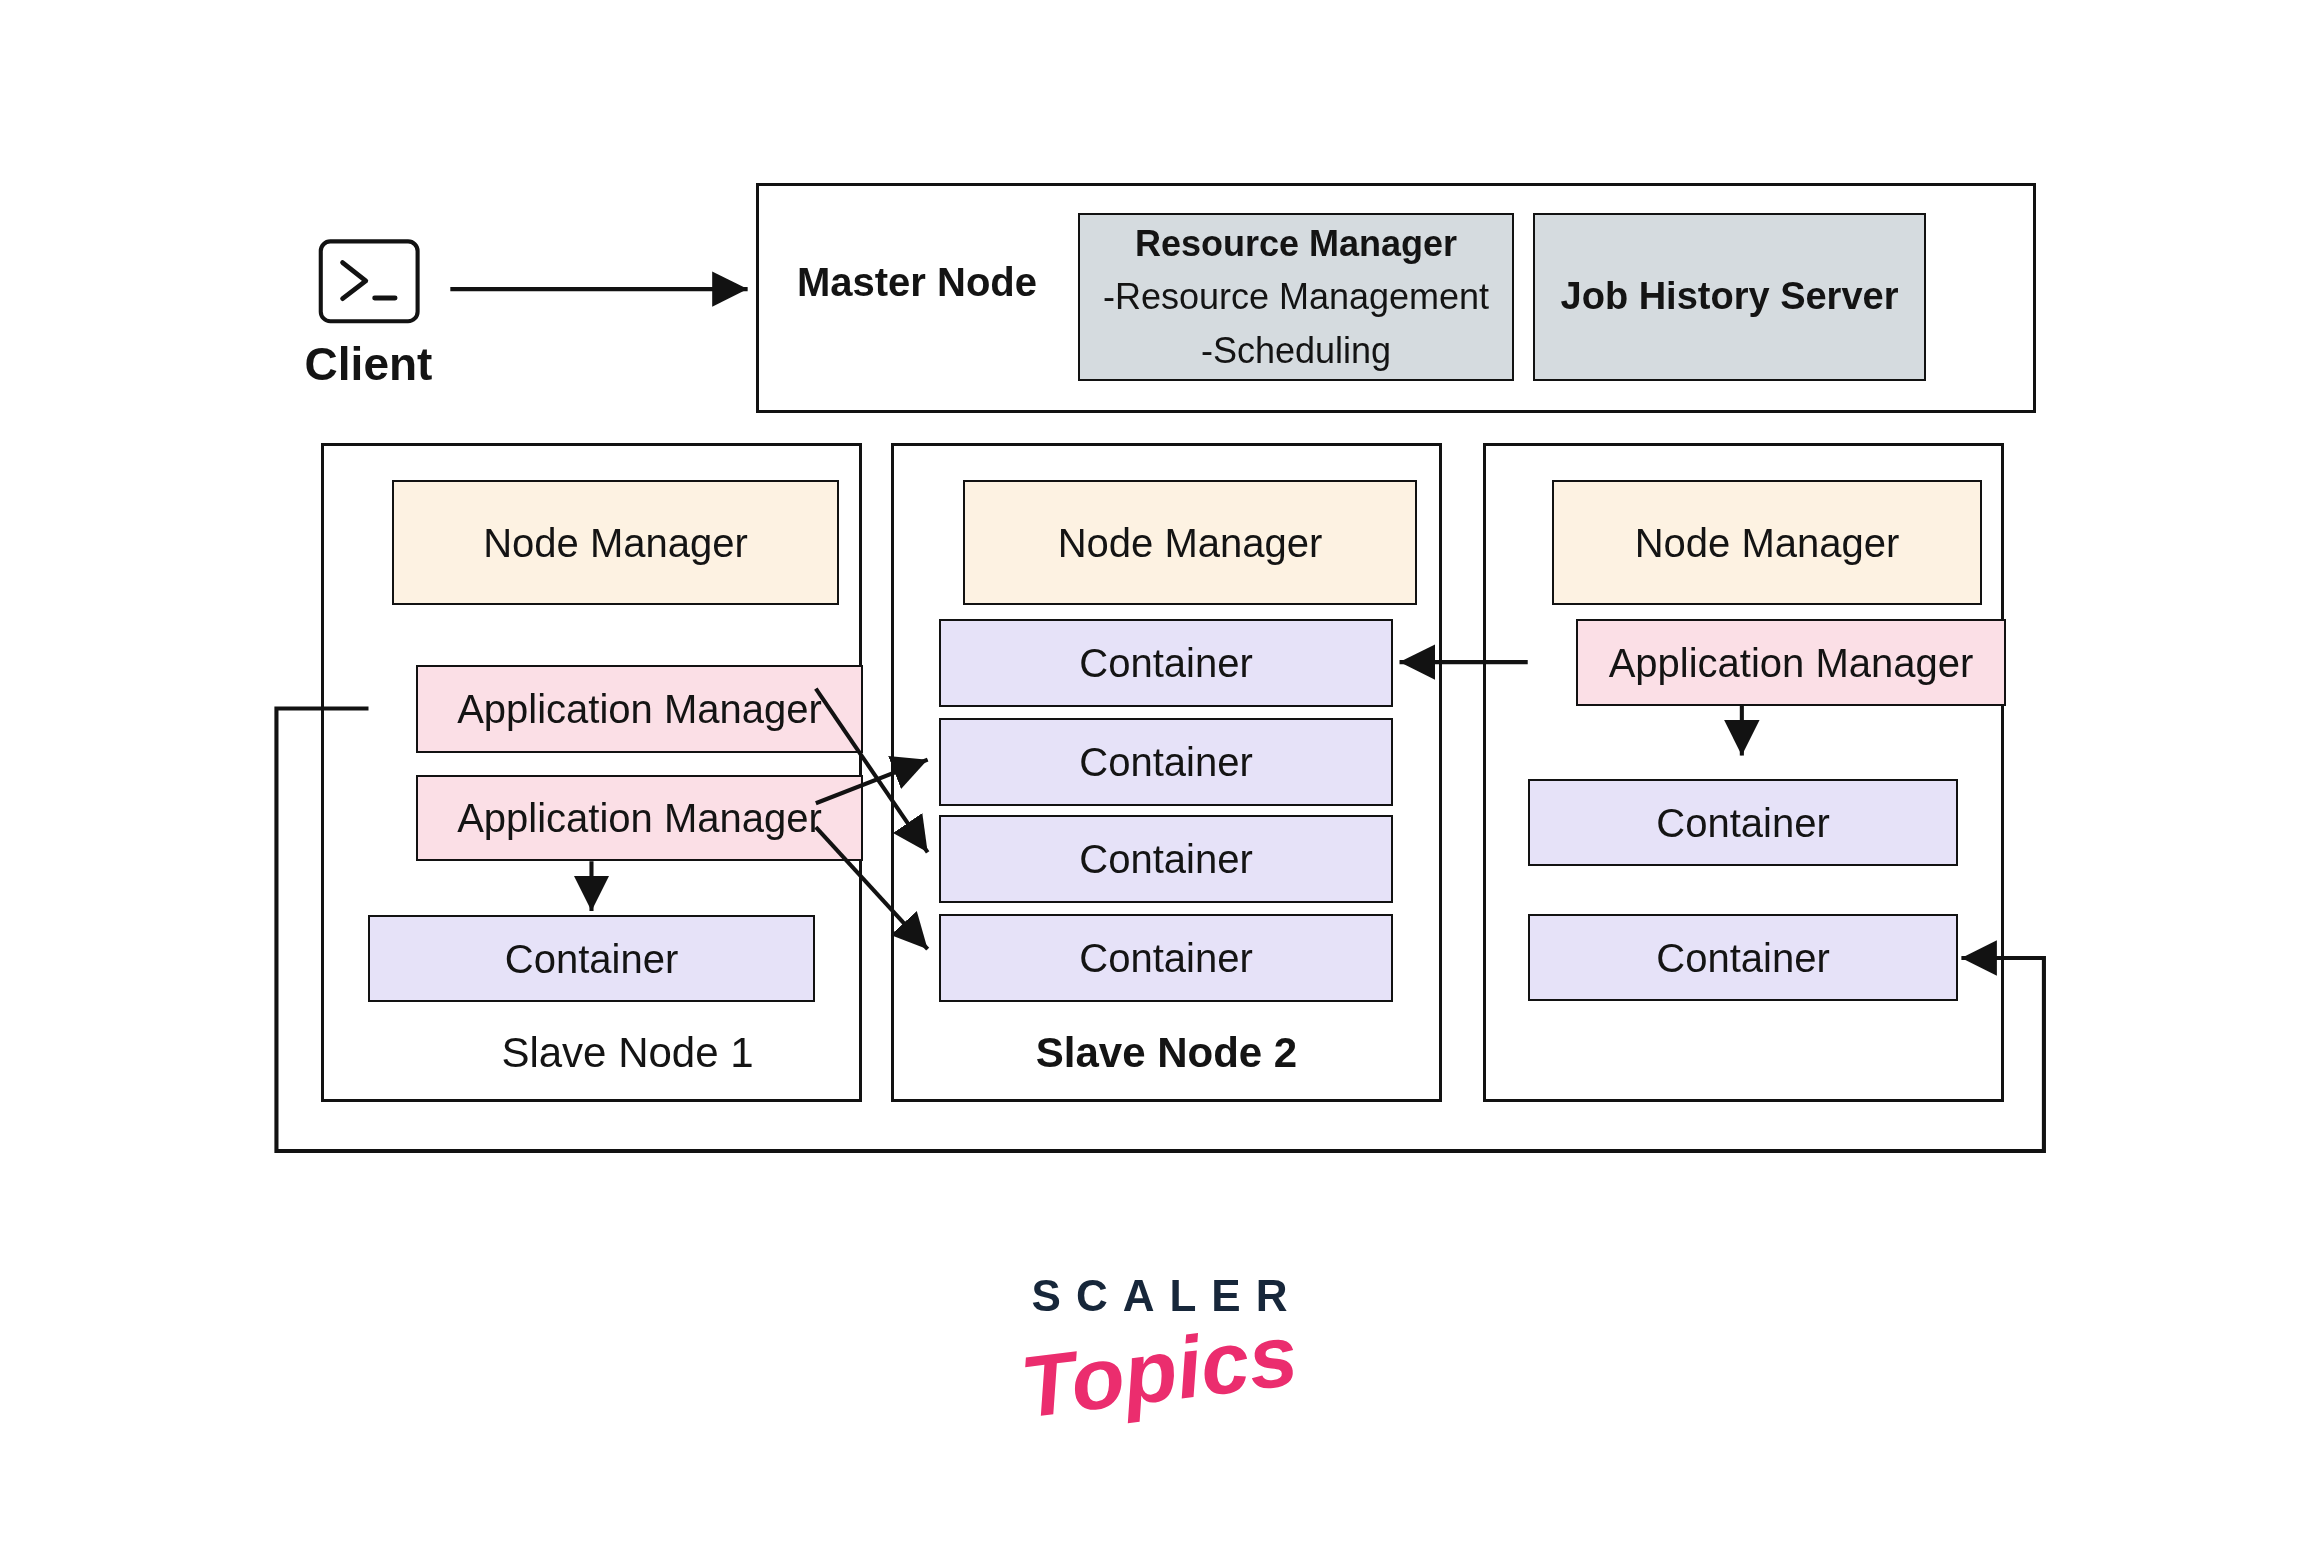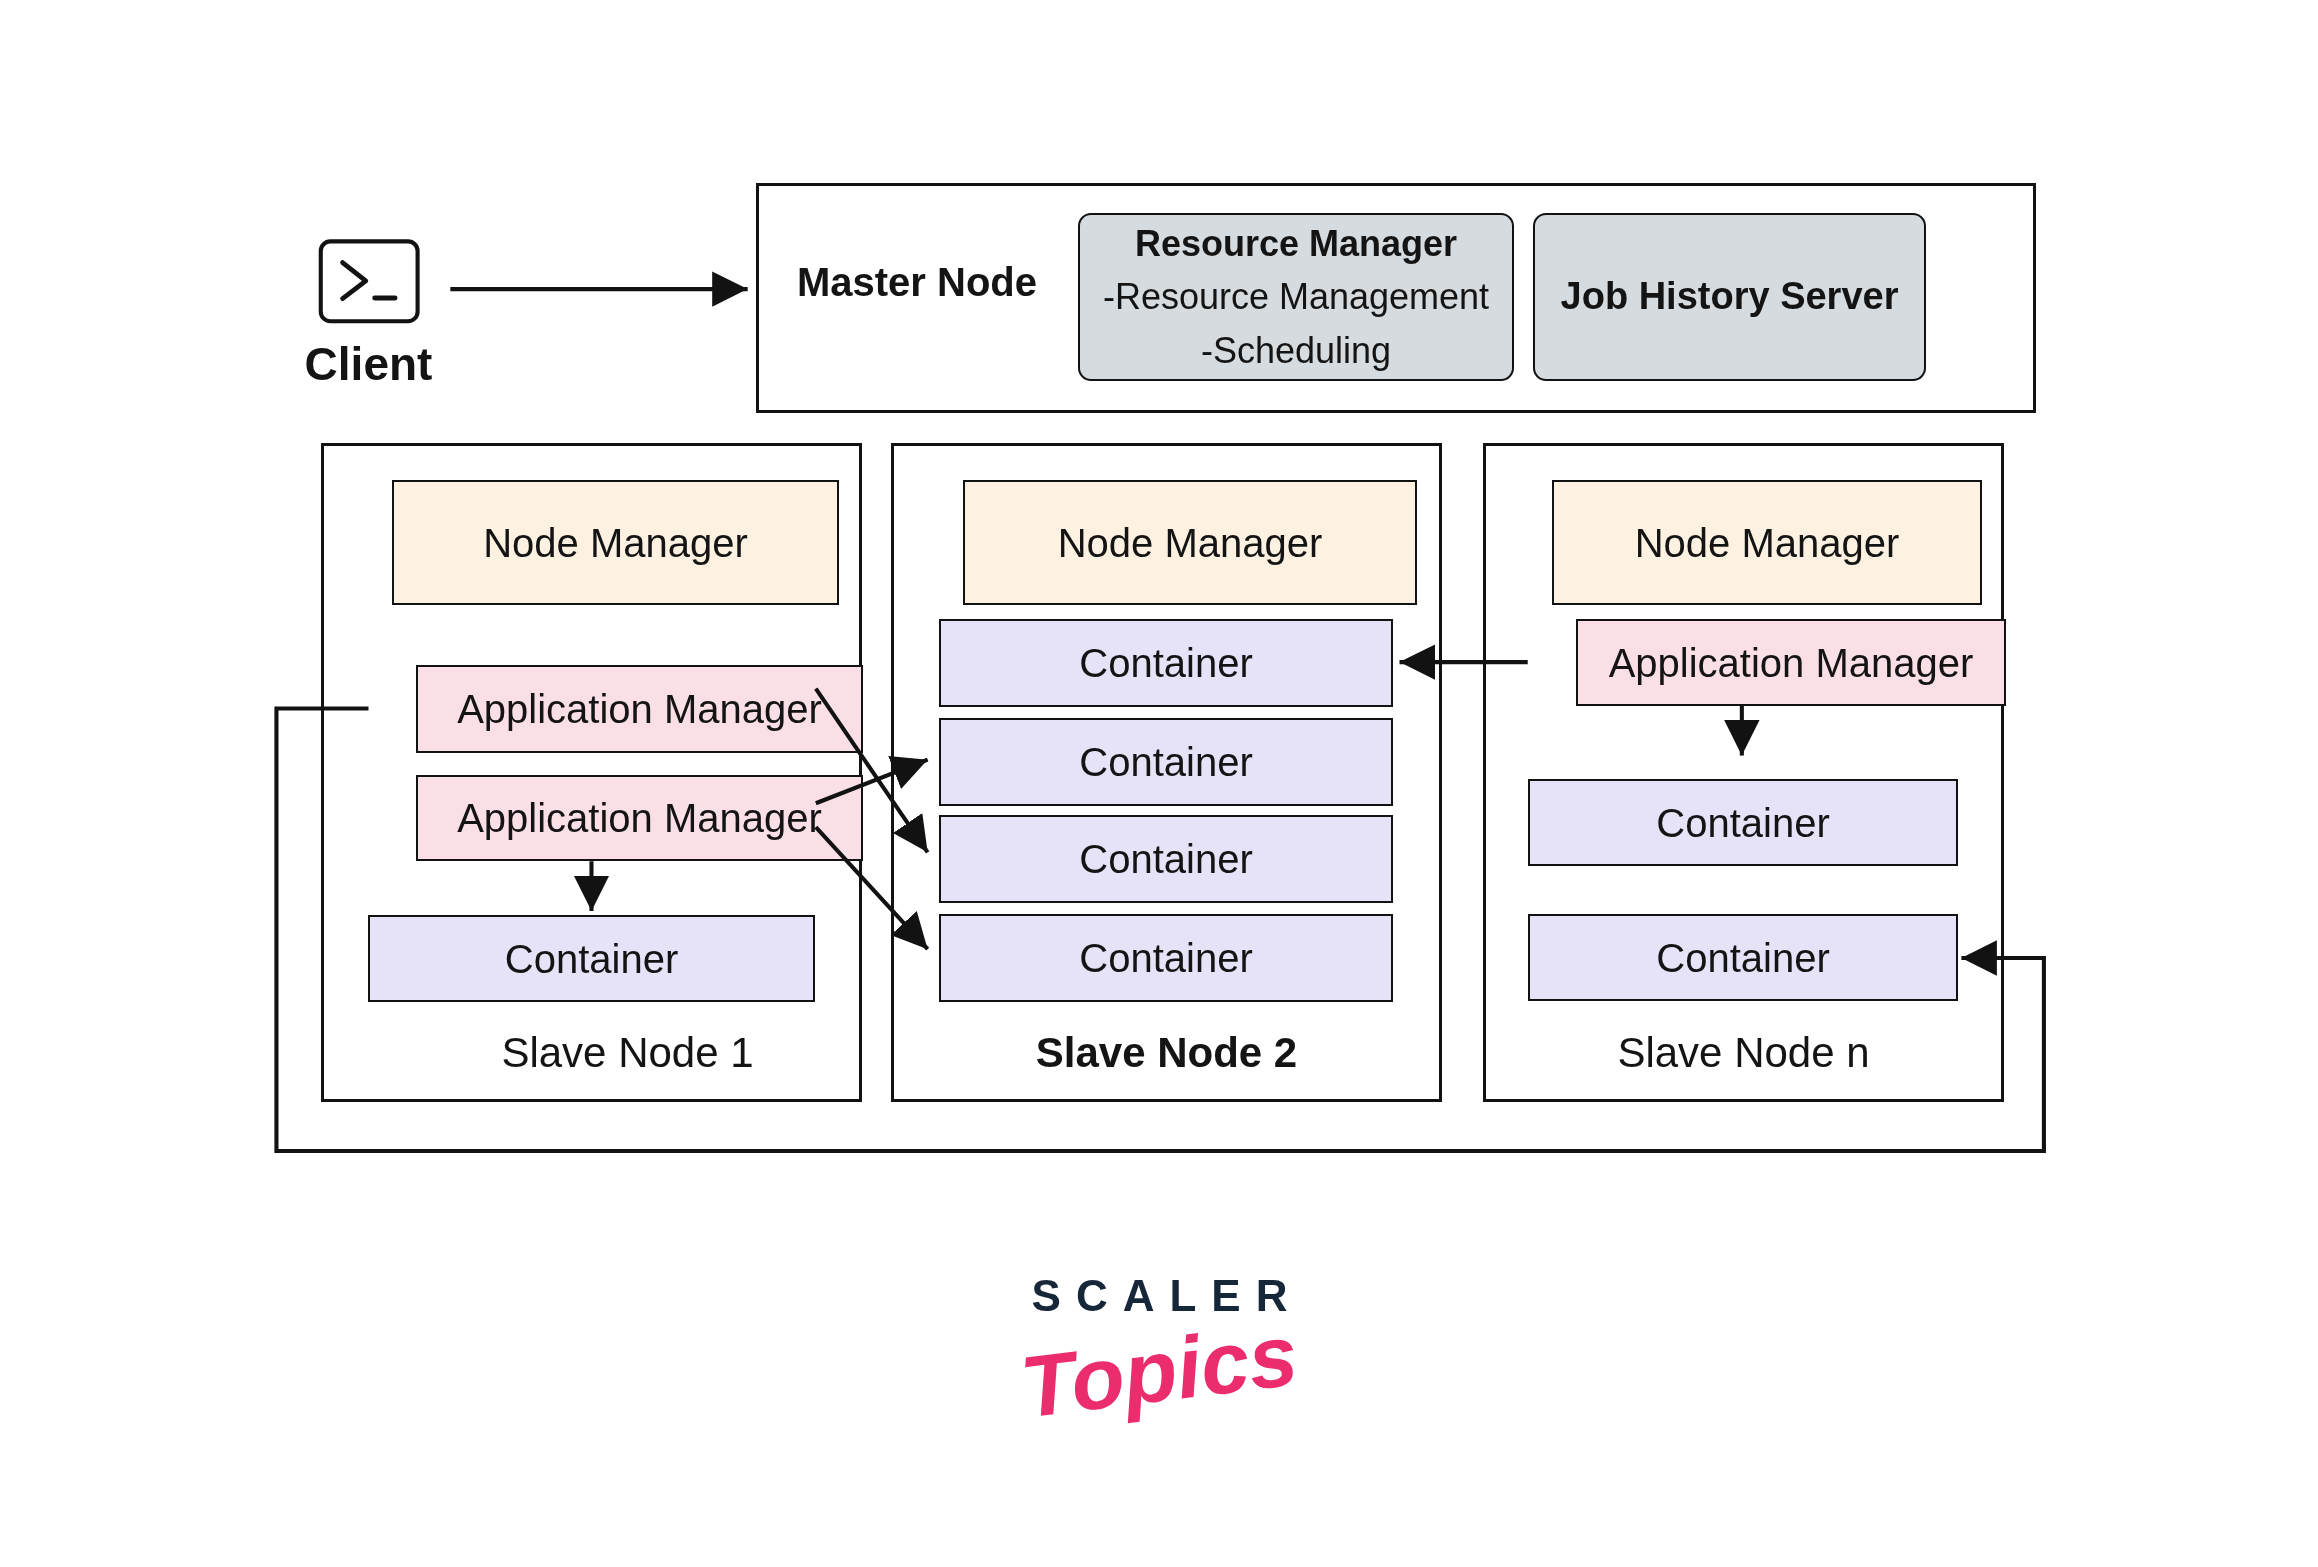--- a/index.html
+++ b/index.html
@@ -9,21 +9,21 @@
   }
   .box{
     position:absolute;box-sizing:border-box;border:2.7px solid #121212;
     display:flex;align-items:center;justify-content:center;text-align:center;
     font-size:40px;line-height:1.15;
   }
   .outer{border-width:3.4px;background:#ffffff;}
   .nm{background:var(--node-manager-fill,#fdf2e2);margin-left:24px;}
   .am{background:var(--app-manager-fill,#fbdfe6);margin-left:48px;}
   .ct{background:var(--container-fill,#e6e2f8);}
-  .gray{background:var(--master-child-fill,#d5dbdf);border-radius:13px;}
+  .gray{background:var(--master-child-fill,#d5dbdf);}
   .caption{
     position:absolute;display:flex;align-items:center;justify-content:center;
     font-size:42px;
   }
   .bold{font-weight:bold;}
   .rm-lines{display:flex;flex-direction:column;gap:12.3px;font-size:36px;}
   .rm-lines .title{font-weight:bold;}
   .freelabel{position:absolute;display:flex;align-items:center;justify-content:center;text-align:center;}
   .overlay{position:absolute;left:0;top:0;pointer-events:none;}
   .logo-scaler{
@@ -100,21 +100,20 @@
   </div>
   <div class="box am" style="left:1528px;top:619px;width:430px;height:87px;">
     <span>Application Manager</span>
   </div>
   <div class="box ct" style="left:1528px;top:779px;width:430px;height:87px;">
     <span>Container</span>
   </div>
   <div class="box ct" style="left:1528px;top:914px;width:430px;height:87px;">
     <span>Container</span>
   </div>
-  <div class="caption" style="left:1483px;top:1020px;width:521px;height:65px;">Slave Node n</div>
 
   <div class="logo-scaler">SCALER</div>
   <div class="logo-topics">Topics</div>
 
   <svg class="overlay" width="2319" height="1567" viewBox="0 0 3400 2298">
     <defs>
       <marker id="ah" markerUnits="userSpaceOnUse" markerWidth="56" markerHeight="56" refX="52" refY="28" orient="auto">
         <path d="M0,2 L52,28 L0,54 Z" fill="#121212"></path>
       </marker>
     </defs>

